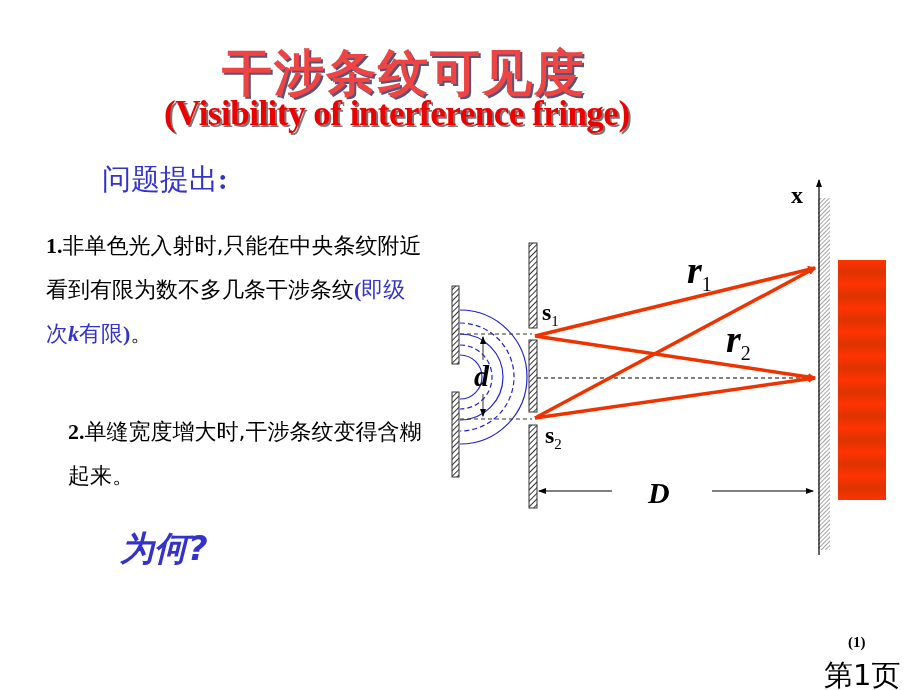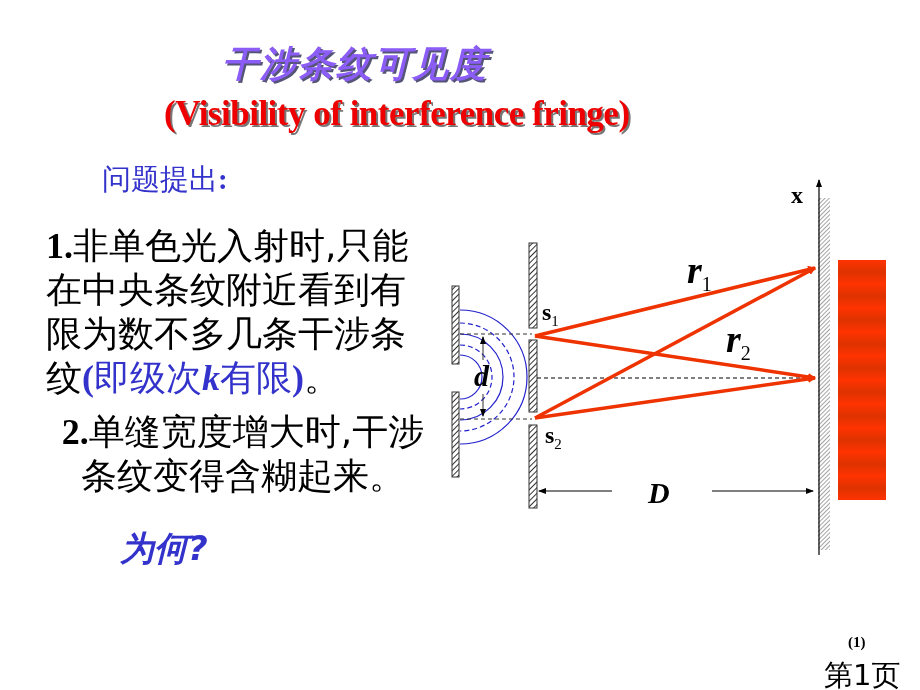--- a/index.html
+++ b/index.html
@@ -1,31 +1,31 @@
 <!DOCTYPE html>
 <html><head>
 <meta charset="utf-8">
 <style>
   html, body { margin: 0; padding: 0; background: #ffffff; }
   body { width: 920px; height: 690px; position: relative; overflow: hidden;
          font-family: "DejaVu Serif", "Liberation Serif", serif; }
   .abs { position: absolute; }
-  .title-cn { left: 222px; top: 40px; font-size: 36px; font-weight: bold; color: #8b5cf6;
+  .title-cn { left: 222px; top: 40px; font-size: 50px; font-weight: bold; color: #ef4444;
               letter-spacing: 2px; text-shadow: 2px 2px 0 #555577;
-              font-family: "DejaVu Sans", sans-serif; font-style: italic; }
+              font-family: "DejaVu Sans", sans-serif; }
   .title-en { left: 148px; top: 94px; font-size: 35px; font-weight: bold; color: #ee0000;
               font-family: "Liberation Serif", serif; text-shadow: 2px 2px 0 #777777;
               letter-spacing: -0.5px; margin-left: 16px; }
   .question { left: 58px; top: 160px; font-size: 29px; color: #3333cc;
               font-family: "DejaVu Sans", sans-serif; margin-left: 44px; }
   .question .colon { font-family: "Liberation Serif", serif; font-weight: bold; }
-  .point { font-size: 36px; color: #000; line-height: 44px; font-family: "DejaVu Sans", sans-serif; }
+  .point { font-size: 22px; color: #000; line-height: 44px; font-family: "DejaVu Sans", sans-serif; }
   .point .num { font-family: "Liberation Serif", serif; font-weight: bold; }
   .point1 { left: 46px; top: 224px; width: 380px; }
-  .point2 { left: 58px; top: 410px; width: 370px; text-align: center; }
+  .point2 { left: 68px; top: 410px; width: 370px; }
   .blue { color: #3333cc; }
   .k { font-family: "Liberation Serif", serif; font-style: italic; font-weight: bold; }
   .why { left: 120px; top: 526px; font-size: 34px; color: #3333cc; font-weight: bold;
          font-family: "DejaVu Sans", sans-serif; font-style: italic; }
   .page-sup { left: 848px; top: 634px; font-size: 15px; font-weight: bold;
               font-family: "Liberation Serif", serif; }
   .page-num { left: 824px; top: 656px; font-size: 29px; font-family: "DejaVu Sans", sans-serif; }
   svg.diagram { position: absolute; left: 0; top: 0; }
   .lbl { font-family: "Liberation Serif", serif; font-weight: bold; fill: #000; }
 </style>

